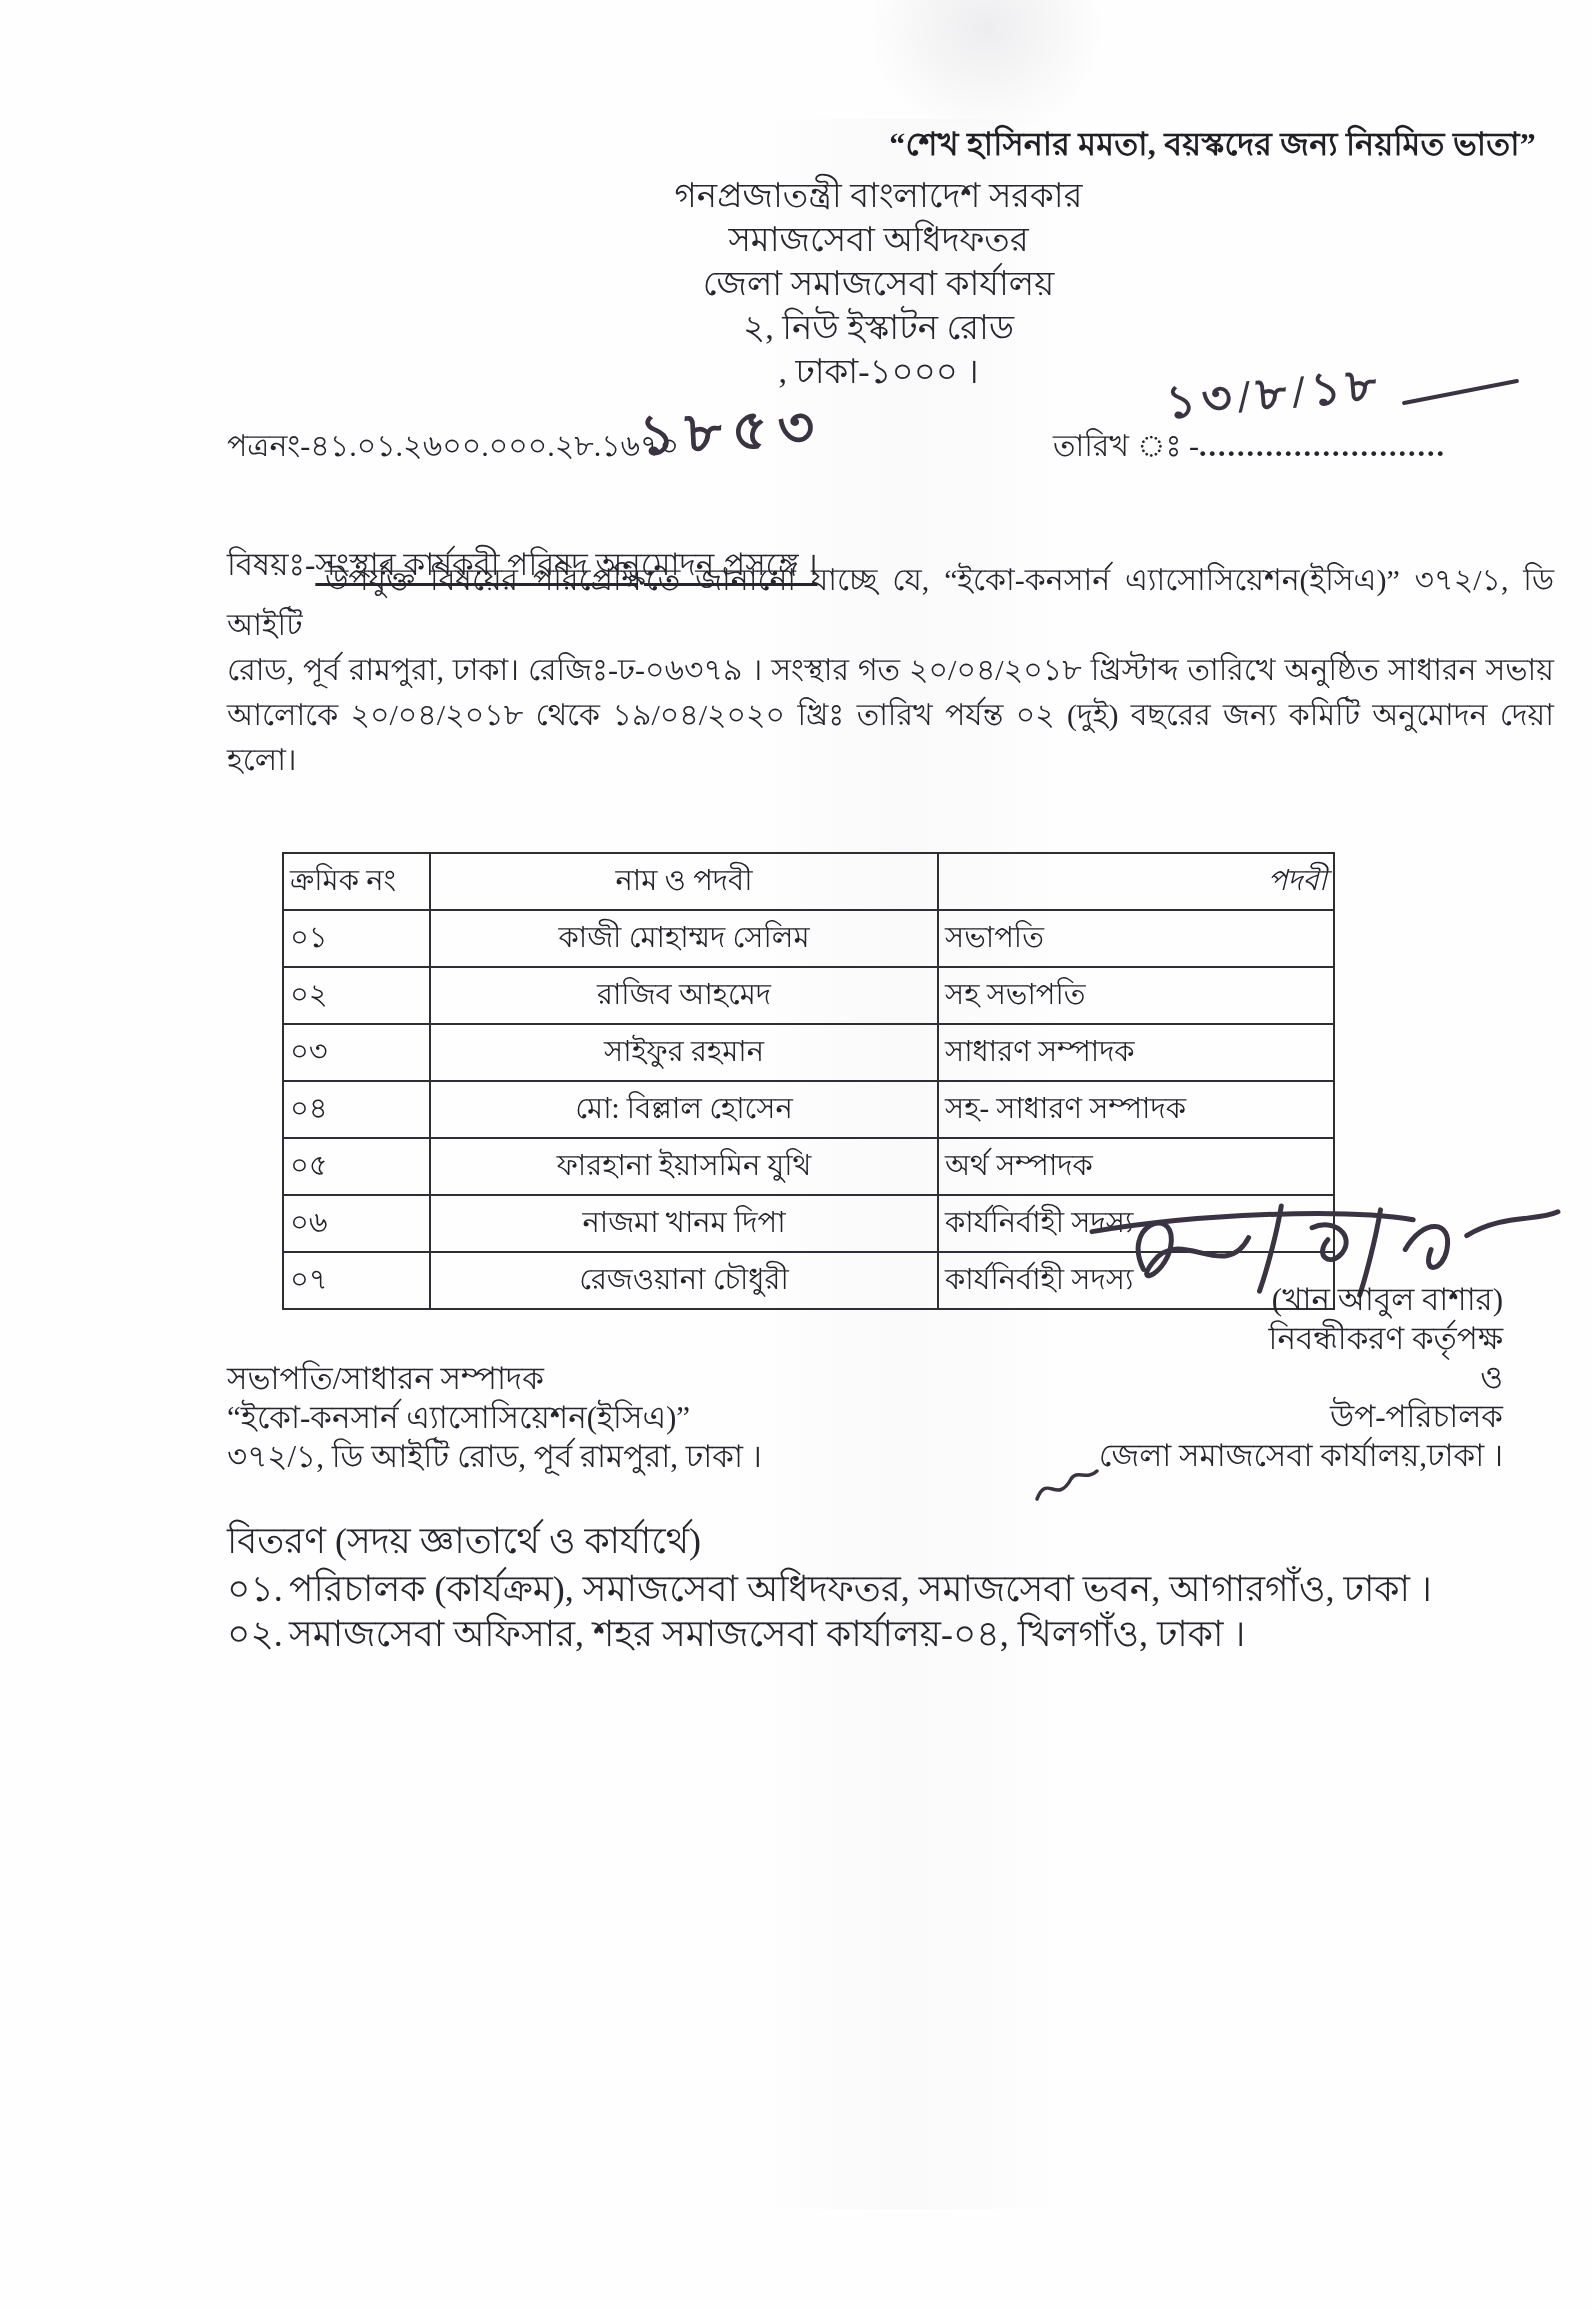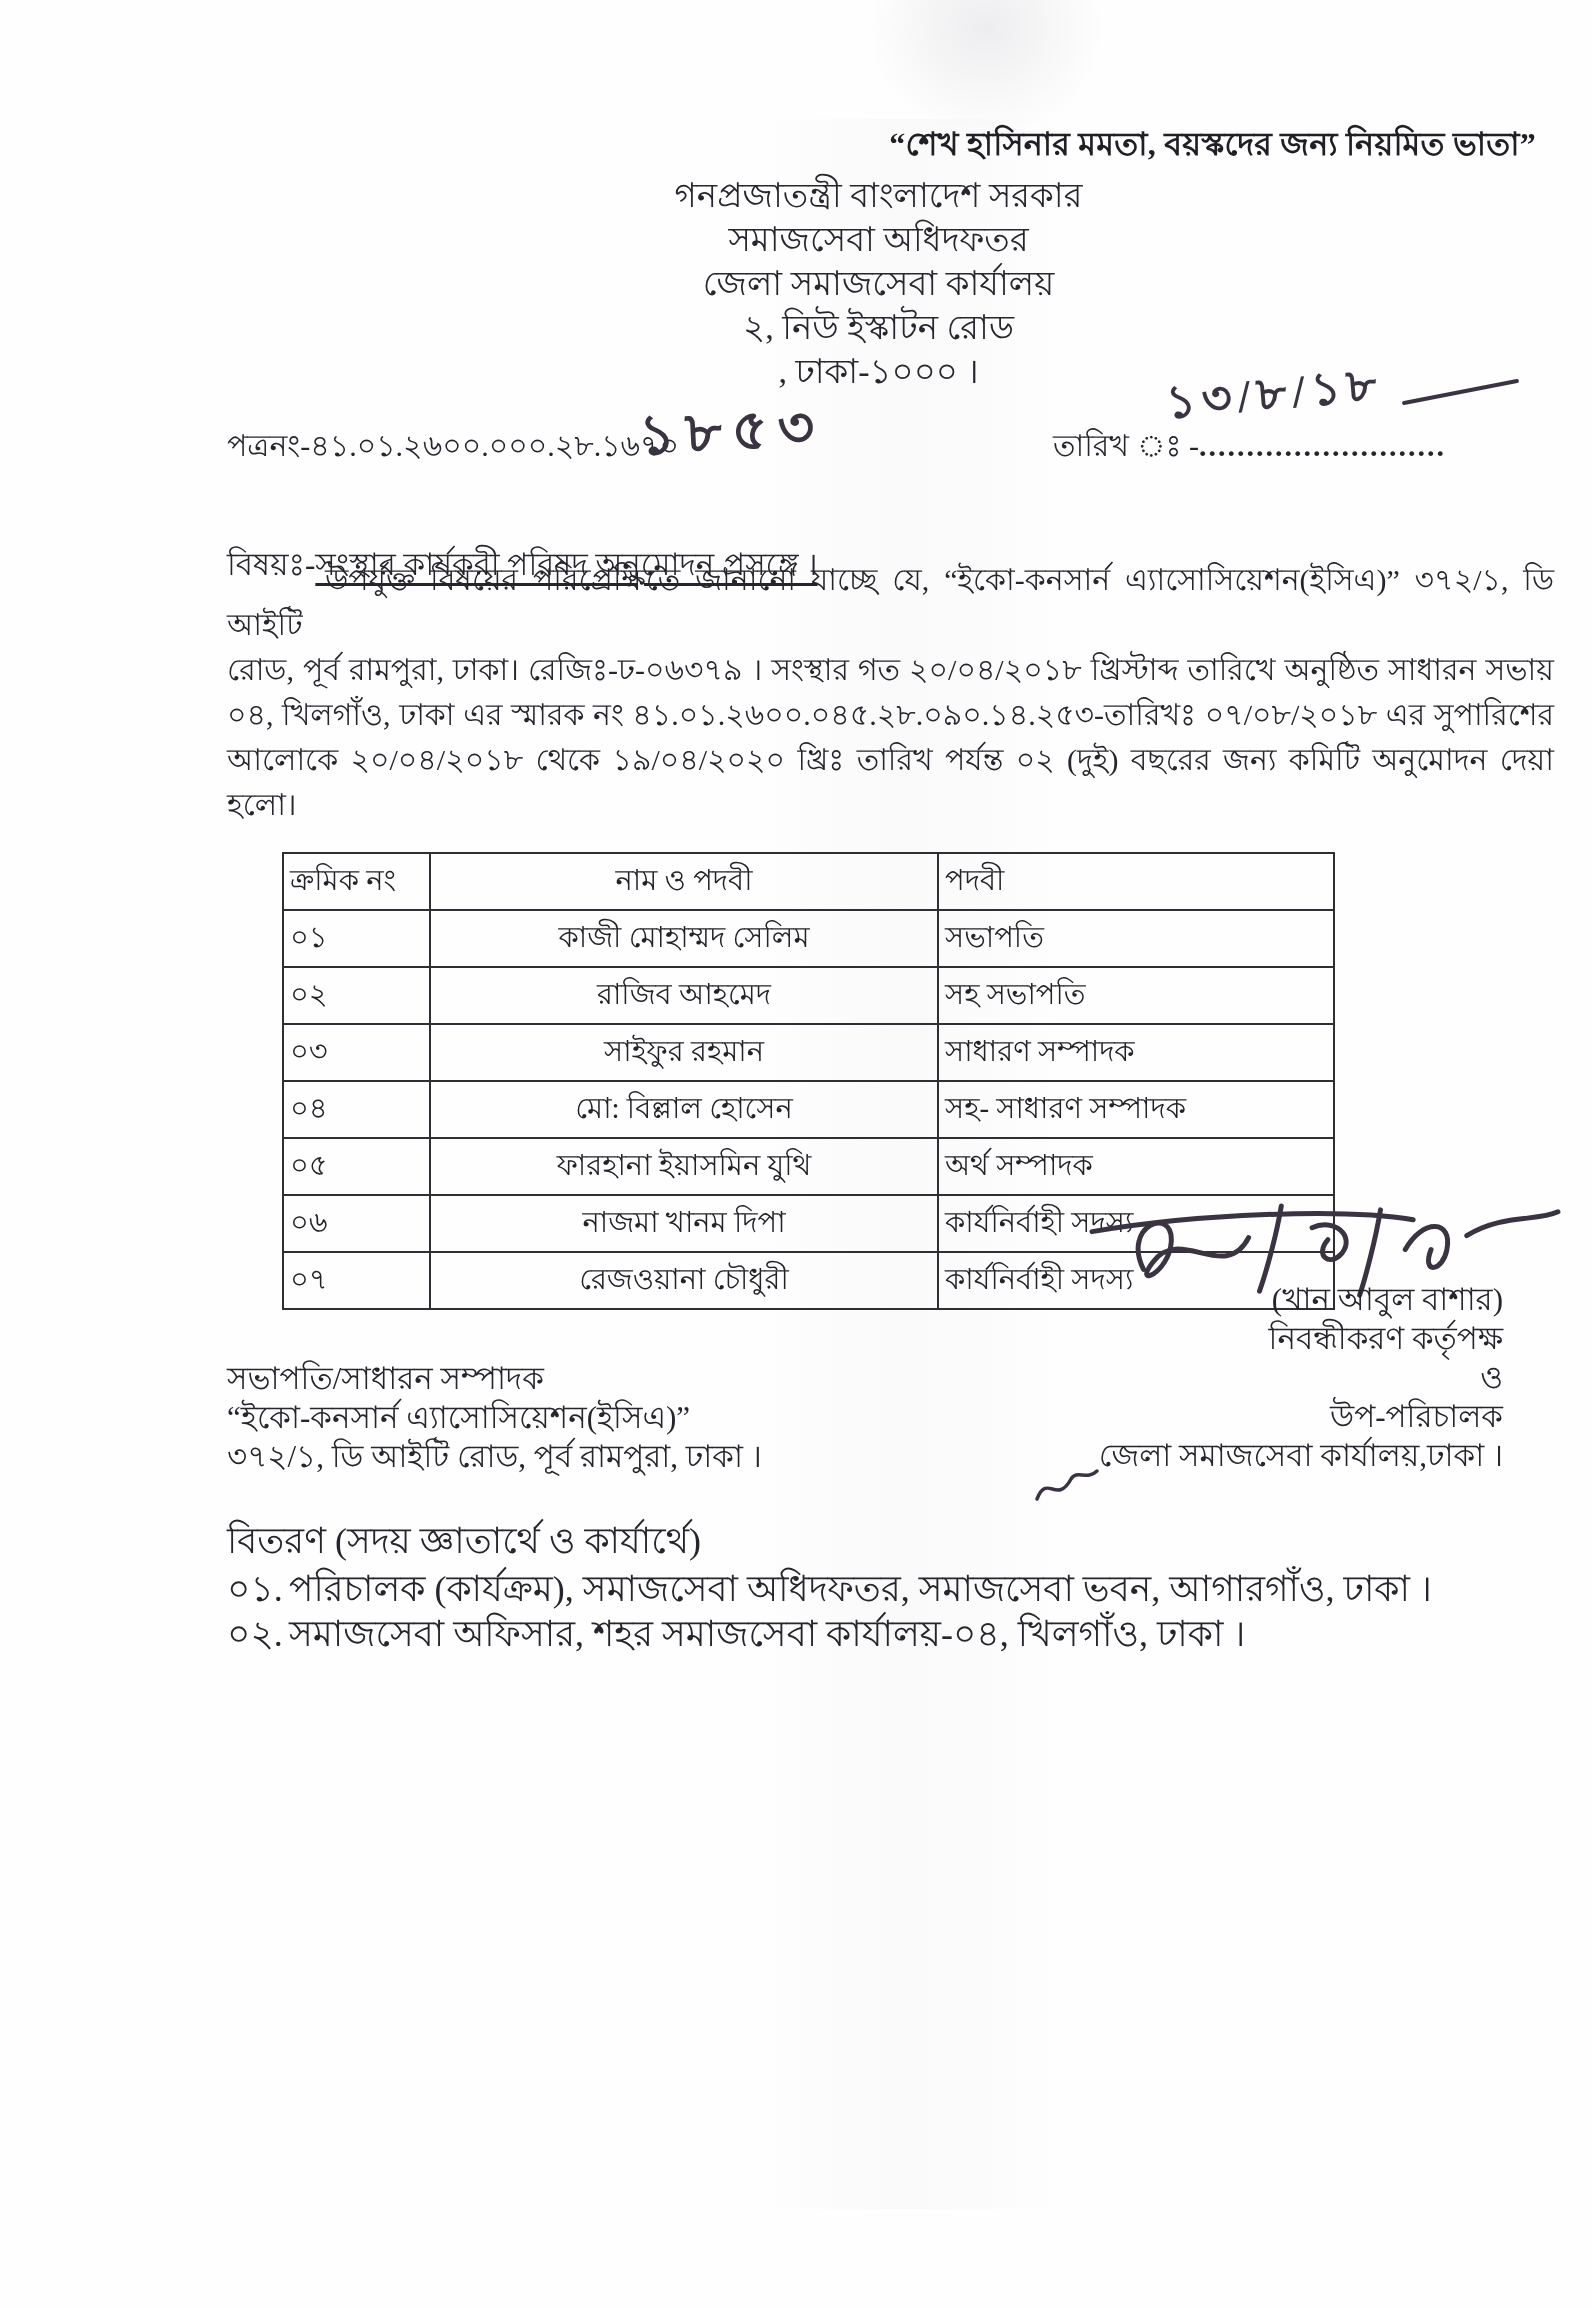--- a/index.html
+++ b/index.html
@@ -89,21 +89,21 @@
     border:2.5px solid #2e2e34;
     height:41px; padding:3px 6px;
     font-weight:normal; vertical-align:middle;
     overflow:hidden; white-space:nowrap;
   }
   table.committee col.w1 { width:147px; }
   table.committee col.w2 { width:508px; }
   table.committee col.w3 { width:396px; }
   th.h1 { text-align:left; padding-left:14px; }
   th.h2 { text-align:center; }
-  th.h3 { text-align:left; padding-left:32px; }
+  th.h3 { text-align:right; padding-left:32px;font-style:italic; }
   td.c1 { text-align:left; padding-left:16px; }
   td.c2 { text-align:center; }
   td.c3 { text-align:left; padding-left:12px; }
 
   .sig-scrawl { position:absolute; top:1192px; left:1077px; }
   .sig-block {
     position:absolute; top:1280px; left:1005px; width:498px;
     text-align:right; font-size:31px; line-height:39px;
   }
   .sig-mark { position:absolute; top:1465px; left:1031px; }
@@ -151,21 +151,20 @@
   <div class="date-hand hand">১৩/৮/১৮</div>
   <div class="date-tail"></div>
 
   <div class="subject">
     <span>বিষয়ঃ-</span><span class="subject-u">সংস্থার কার্যকরী পরিষদ অনুমোদন প্রসঙ্গে ।</span>
   </div>
 
   <div class="body-para">
       <div class="body-line">উপর্যুক্ত বিষয়ের পরিপ্রেক্ষিতে জানানো যাচ্ছে যে, “ইকো-কনসার্ন এ্যাসোসিয়েশন(ইসিএ)” ৩৭২/১, ডি আইটি</div>
       <div class="body-line">রোড, পূর্ব রামপুরা, ঢাকা। রেজিঃ-ঢ-০৬৩৭৯ । সংস্থার গত ২০/০৪/২০১৮ খ্রিস্টাব্দ তারিখে অনুষ্ঠিত সাধারন সভায়</div>
-      <div class="body-line">০৪, খিলগাঁও, ঢাকা এর স্মারক নং ৪১.০১.২৬০০.০৪৫.২৮.০৯০.১৪.২৫৩-তারিখঃ ০৭/০৮/২০১৮ এর  সুপারিশের</div>
       <div class="body-line">আলোকে  ২০/০৪/২০১৮ থেকে ১৯/০৪/২০২০ খ্রিঃ  তারিখ পর্যন্ত ০২ (দুই) বছরের জন্য কমিটি  অনুমোদন দেয়া</div>
       <div class="body-line">হলো।</div>
     </div>
 
   <table class="committee">
     <colgroup>
         <col class="w1">
         <col class="w2">
         <col class="w3">
       </colgroup>

